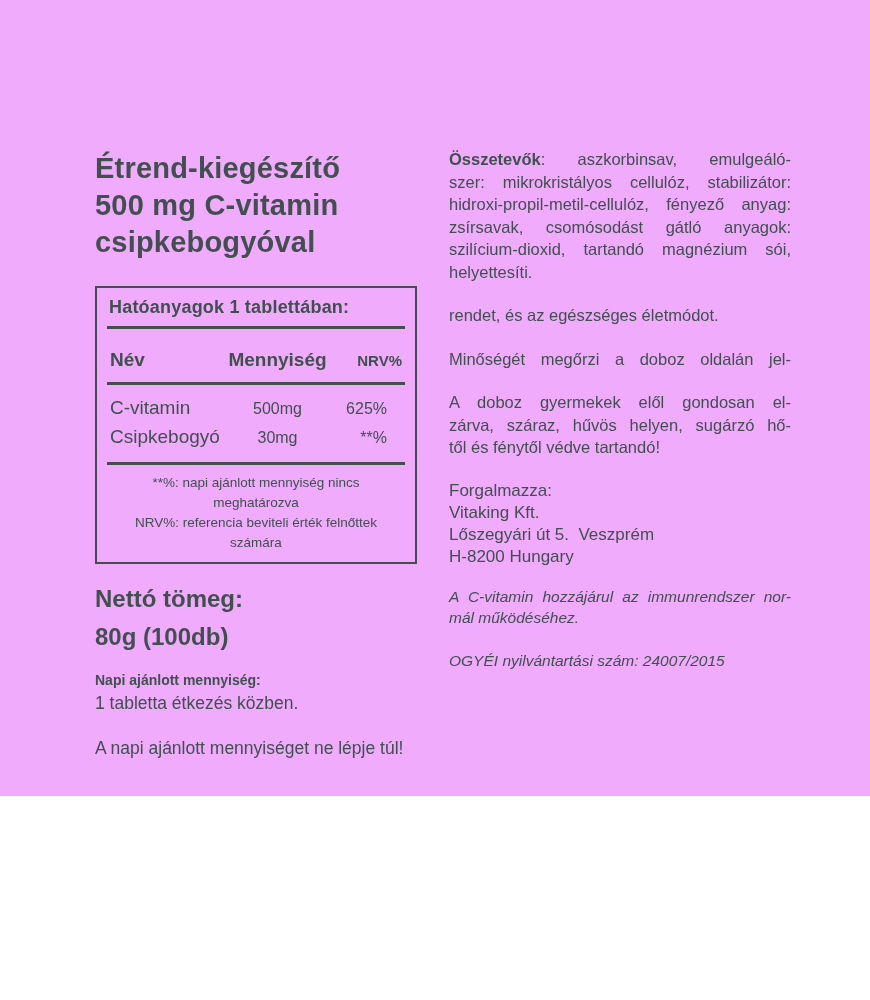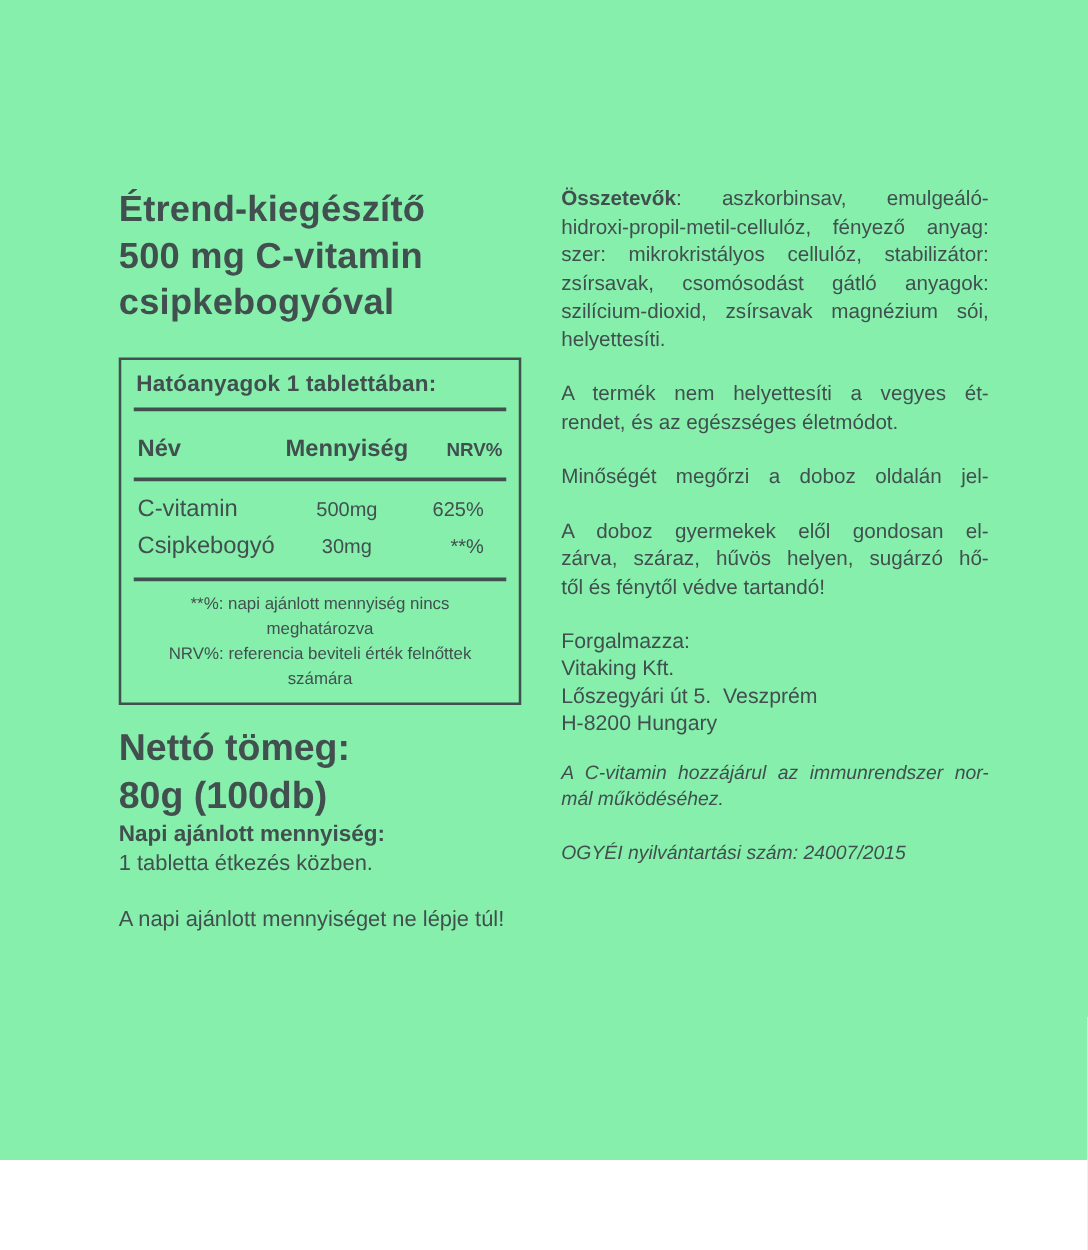--- a/index.html
+++ b/index.html
@@ -5,21 +5,21 @@
   html, body {
     margin: 0;
     padding: 0;
     background: #ffffff;
     width: 870px;
     height: 1000px;
     overflow: hidden;
     font-family: "Liberation Sans", sans-serif;
     color: #41504f;
   }
-  .label-root { position: relative; width: 870px; height: 928px; background: #86efac; }
+  .label-root { position: relative; width: 870px; height: 796px; background: #f0abfc; }
 
   
   .col-left { position: absolute; left: 95px; top: 150px; width: 326px; }
 
   .product-title {
     font-size: 29px;
     font-weight: bold;
     line-height: 37px;
     white-space: pre-line;
     letter-spacing: 0.2px;
@@ -50,26 +50,26 @@
   .c-amt { text-align: center; }
   .c-nrv { text-align: right; }
   .tbody { padding: 9px 15px 10px 0; }
   .tbody .trow { line-height: 28px; }
   .tbody .c-name { font-size: 19px; }
   .tbody .c-amt, .tbody .c-nrv { font-size: 16px; }
   .fns { padding: 8px 12px 9px 12px; font-size: 13.5px; line-height: 20px; text-align: center; }
 
   .net-weight {
     margin-top: 16px;
-    font-size: 30px;
+    font-size: 24px;
     font-weight: bold;
     line-height: 38px;
     white-space: pre-line;
   }
-  .dosage-heading { font-size: 18px; font-weight: bold; line-height: 23px; }
+  .dosage-heading { margin-top: 13px; font-size: 14px; font-weight: bold; line-height: 23px; }
   .dosage-text { font-size: 17.5px; line-height: 23px; }
   .warning { margin-top: 22px; font-size: 17.5px; line-height: 23px; }
 
   
   .col-right { position: absolute; left: 449px; top: 148px; width: 342px; }
   .para { margin: 0 0 21px 0; font-size: 16.5px; line-height: 22.5px; }
   .jl { text-align: justify; text-align-last: justify; }
   .ll { text-align: left; }
   .ing-label { font-weight: bold; }
   .address {
@@ -126,29 +126,28 @@
     <div class="dosage-heading">Napi ajánlott mennyiség:</div>
     <div class="dosage-text">1 tabletta étkezés közben.</div>
 
     <div class="warning">A napi ajánlott mennyiséget ne lépje túl!</div>
   </div>
 
   <div class="col-right">
 
     <div class="para">
       <div class="jl"><span class="ing-label">Összetevők</span><span>: aszkorbinsav, emulgeáló-</span></div>
+      <div class="jl">szer: mikrokristályos cellulóz, stabilizátor:</div>
       <div class="jl">hidroxi-propil-metil-cellulóz, fényező anyag:</div>
-      <div class="jl">szer: mikrokristályos cellulóz, stabilizátor:</div>
       <div class="jl">zsírsavak, csomósodást gátló anyagok:</div>
-      <div class="jl">szilícium-dioxid, zsírsavak magnézium sói,</div>
+      <div class="jl">szilícium-dioxid, tartandó magnézium sói,</div>
       <div class="ll">helyettesíti.</div>
     </div>
 
     <div class="para">
-      <div class="jl">A termék nem helyettesíti a vegyes ét-</div>
       <div class="ll">rendet, és az egészséges életmódot.</div>
     </div>
 
     <div class="para">
       <div class="jl">Minőségét megőrzi a doboz oldalán jel-</div>
     </div>
 
     <div class="para">
       <div class="jl">A doboz gyermekek elől gondosan el-</div>
       <div class="jl">zárva, száraz, hűvös helyen, sugárzó hő-</div>

